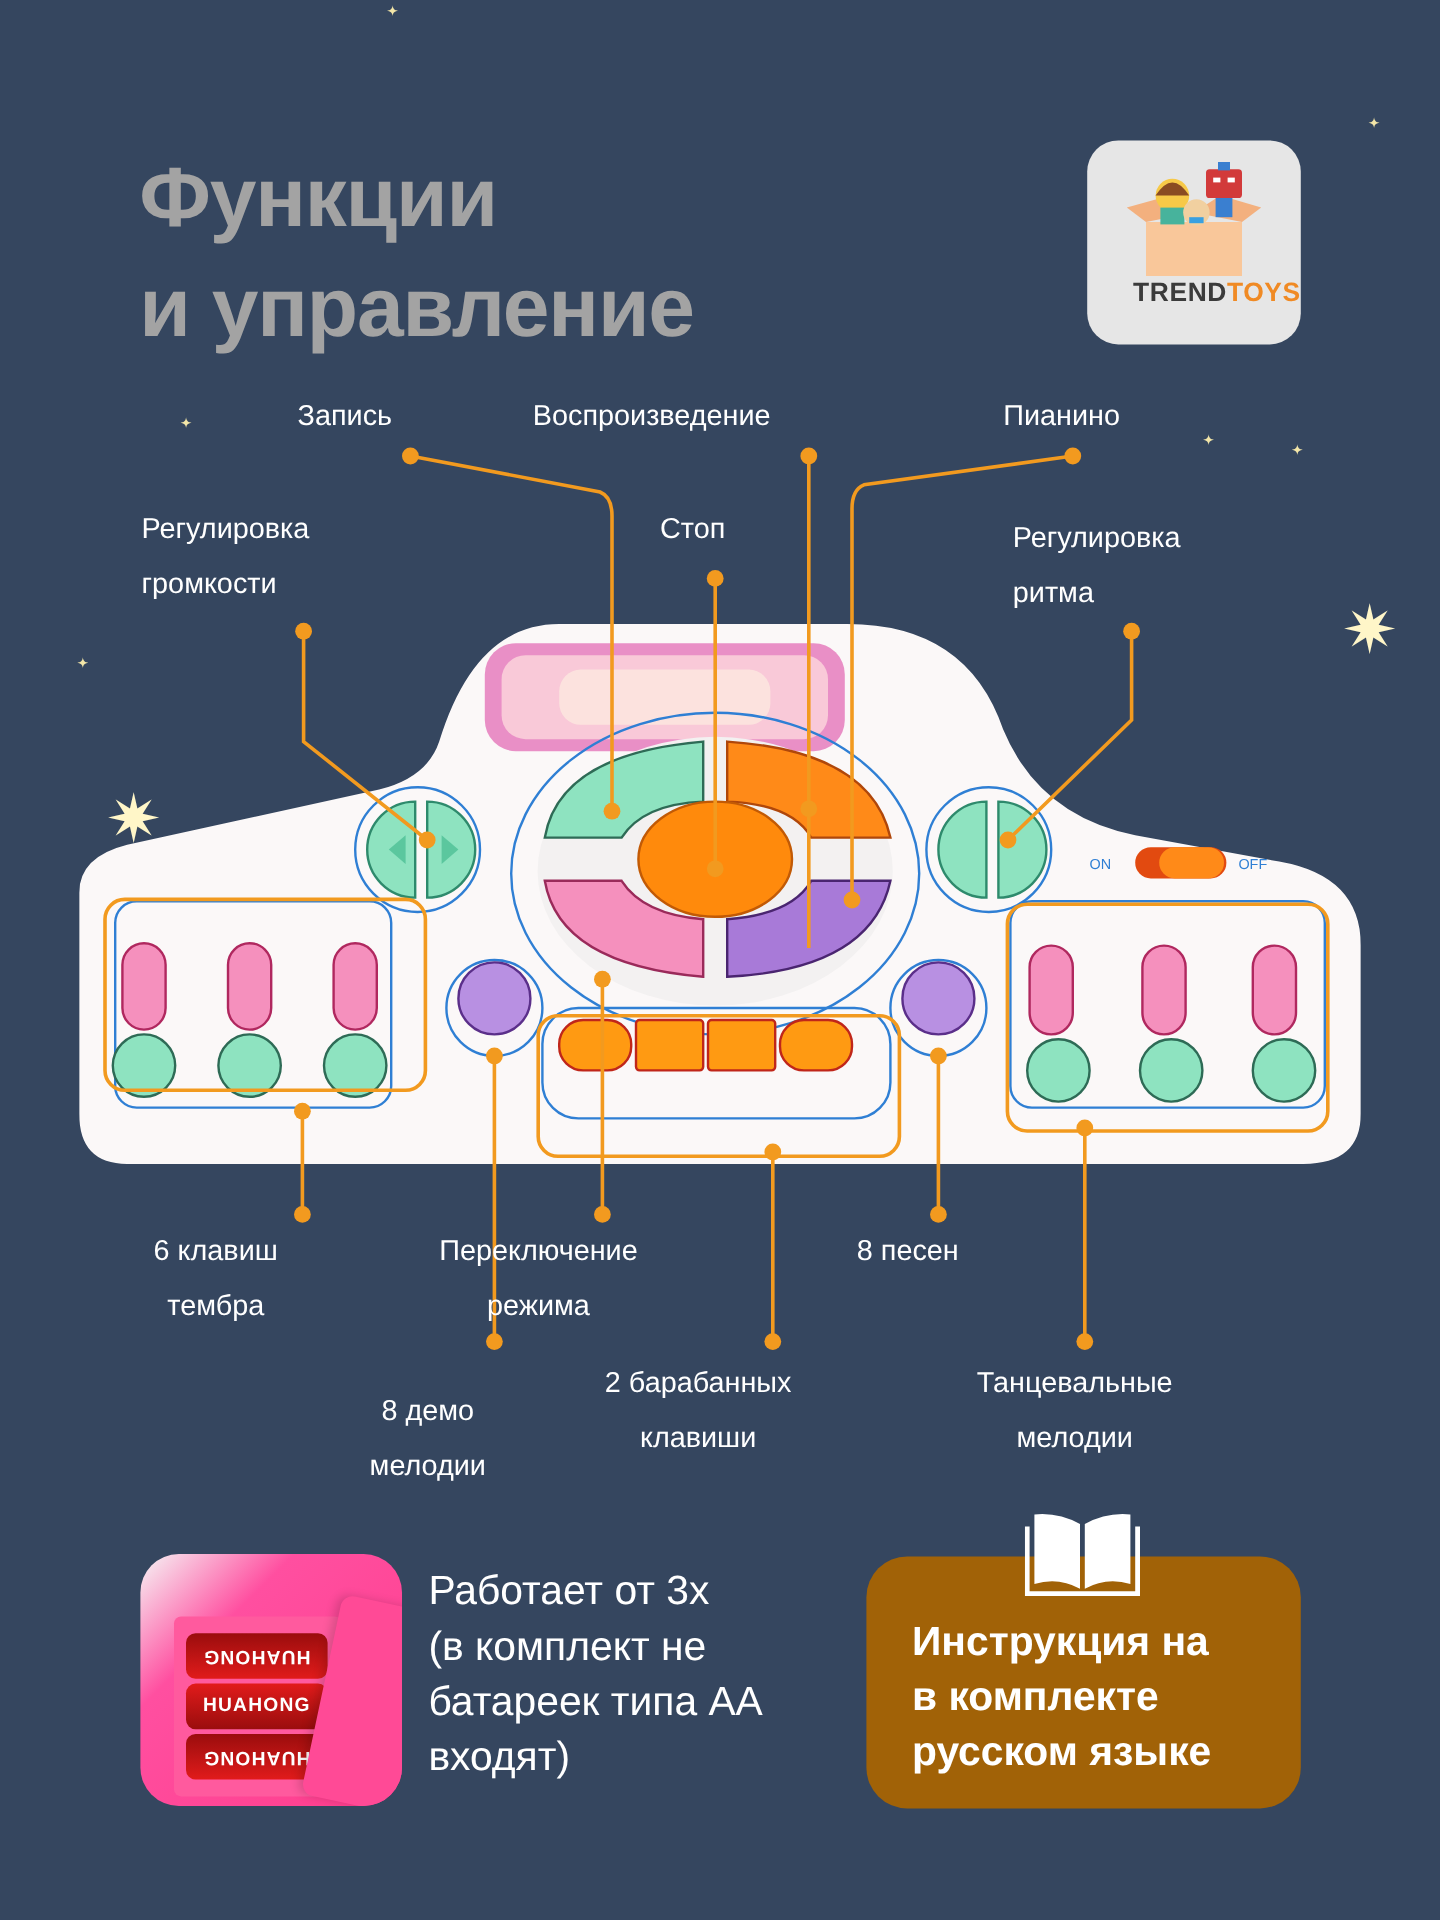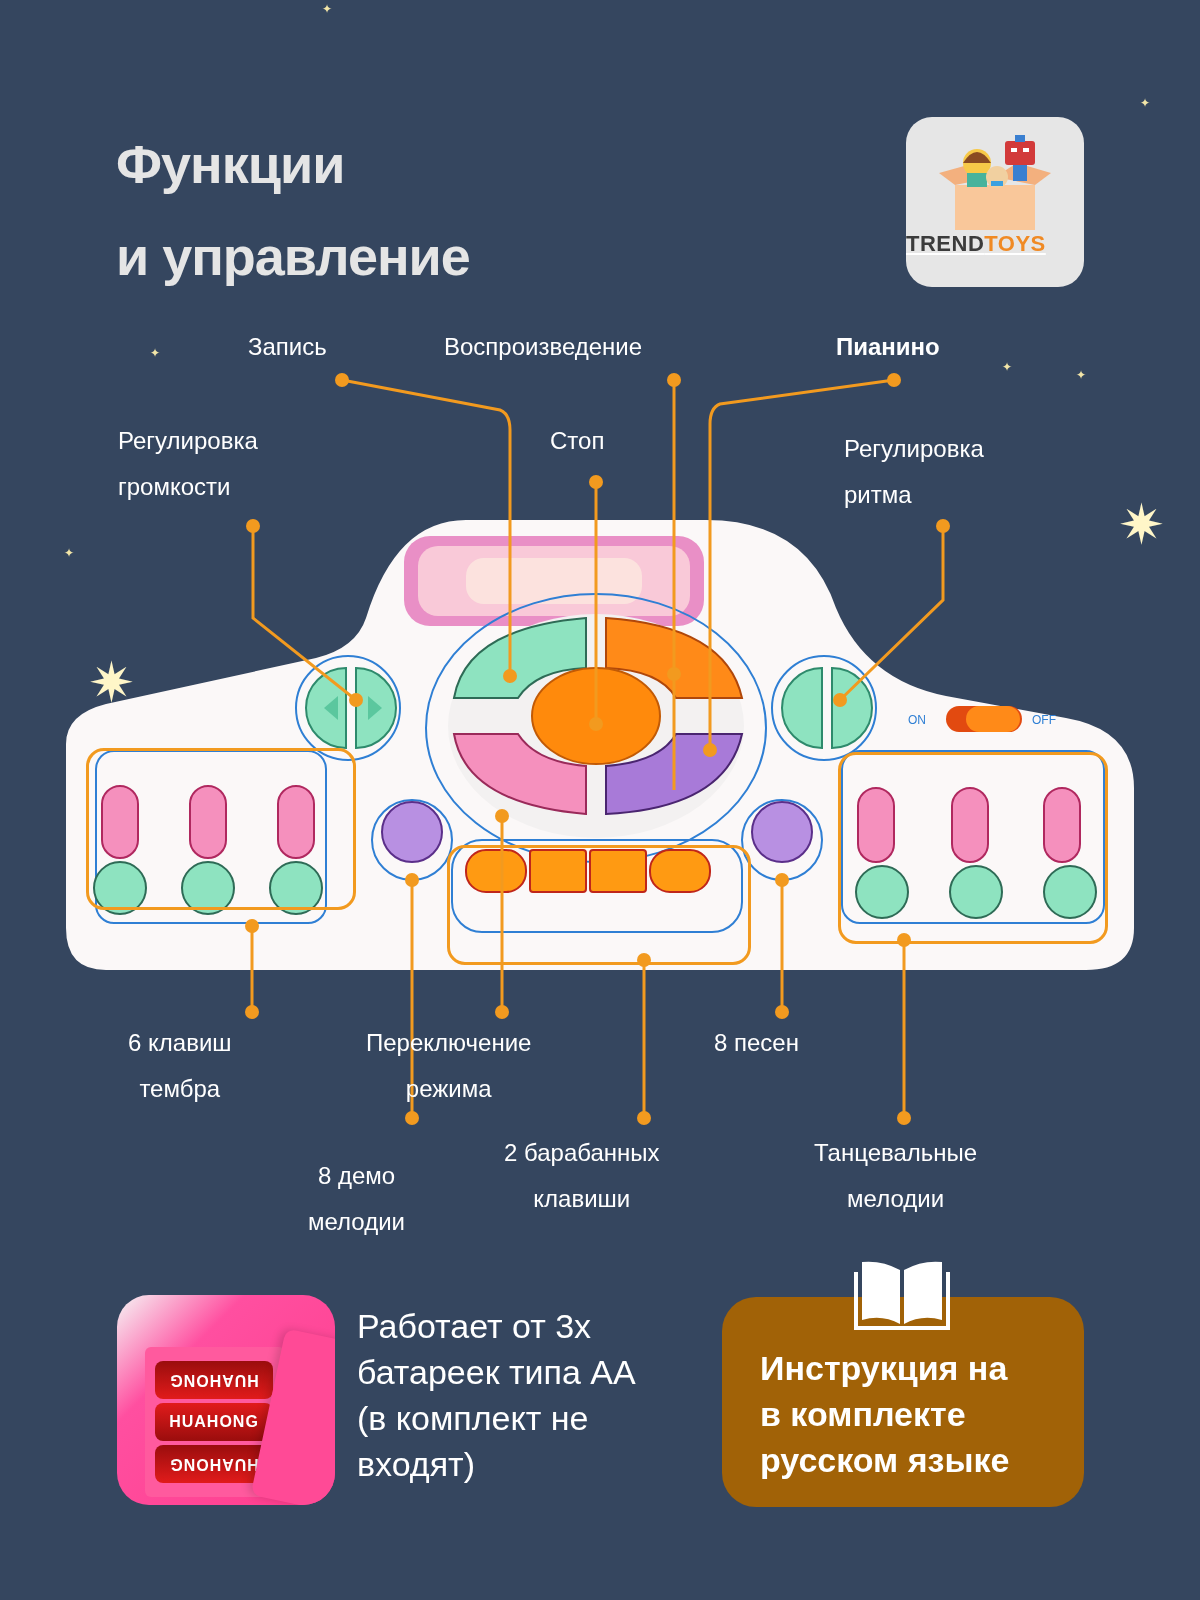--- a/index.html
+++ b/index.html
@@ -1,20 +1,20 @@
 <!DOCTYPE html>
 <html><head>
 <meta charset="utf-8">
 <style>
   html,body{margin:0;padding:0;}
   body{width:1200px;height:1600px;background:#35465f;position:relative;overflow:hidden;font-family:"Liberation Sans",sans-serif;color:#fff;}
   .abs{position:absolute;}
-  .title{left:116px;top:118px;font-size:54px;font-weight:bold;line-height:92px;letter-spacing:-1px;color:#e5e5e5;}
+  .title{left:116px;top:118px;font-size:70px;font-weight:bold;line-height:92px;letter-spacing:-1px;color:#a3a3a3;}
   .logo{left:906px;top:117px;width:178px;height:170px;background:#e6e6e6;border-radius:26px;}
-  .logo-text{position:absolute;left:0;right:0;bottom:30px;text-align:left;font-size:22px;font-weight:bold;letter-spacing:0.5px;text-decoration:underline;}
+  .logo-text{position:absolute;left:0;right:0;bottom:30px;text-align:right;font-size:22px;font-weight:bold;letter-spacing:0.5px;}
   .logo-text .t1{color:#3b3b3b;} .logo-text .t2{color:#f08a24;}
   .label{font-size:24px;line-height:46px;color:#fff;text-align:center;white-space:nowrap;}
   .label.left{text-align:left;}
   .star{position:absolute;color:#f3e6a8;font-size:12px;}
   
   .toy{left:66px;top:508px;width:1068px;height:462px;}
   .callout-box{position:absolute;border:3px solid #f29a1f;border-radius:18px;}
   .battery-img{left:117px;top:1295px;width:218px;height:210px;border-radius:32px;background:linear-gradient(135deg,#f6f6f6 0%,#ff4fa0 30%,#ff3d8c 100%);overflow:hidden;}
   .bat{position:absolute;left:38px;width:118px;height:38px;border-radius:8px;background:linear-gradient(#e11b1b,#9a0d0d);color:#fff;font-size:16px;font-weight:bold;display:flex;align-items:center;justify-content:center;letter-spacing:1px;}
   .battery-text{left:357px;top:1303px;font-size:34px;line-height:46px;color:#fff;}
@@ -160,21 +160,21 @@
       <circle cx="502" cy="1012" r="7"></circle>
       <circle cx="782" cy="1012" r="7"></circle>
     <circle cx="412" cy="1118" r="7"></circle>
       <circle cx="644" cy="1118" r="7"></circle>
       <circle cx="904" cy="1118" r="7"></circle>
   </g>
 </svg>
 
 <div class="abs label" style="left:248px;top:324px;">Запись</div>
 <div class="abs label" style="left:444px;top:324px;">Воспроизведение</div>
-<div class="abs label" style="left:836px;top:324px;font-weight:bold;">Пианино</div>
+<div class="abs label" style="left:836px;top:324px;">Пианино</div>
 <div class="abs label left" style="left:118px;top:418px;">
   <div>Регулировка</div>
   <div>громкости</div>
 </div>
 <div class="abs label" style="left:550px;top:418px;">Стоп</div>
 <div class="abs label left" style="left:844px;top:426px;">
   <div>Регулировка</div>
   <div>ритма</div>
 </div>
 
@@ -202,22 +202,22 @@
 
 <div class="abs battery-img">
   <div style="position:absolute;left:28px;top:52px;width:140px;height:150px;background:#ff5a9e;border-radius:6px;"></div>
   <div class="bat" style="top:66px;transform:rotate(180deg);">HUAHONG</div>
   <div class="bat" style="top:108px;">HUAHONG</div>
   <div class="bat" style="top:150px;transform:rotate(180deg);">HUAHONG</div>
   <div style="position:absolute;left:150px;top:44px;width:120px;height:170px;background:#ff4a96;transform:rotate(12deg);border-radius:10px;box-shadow:-4px 0 8px rgba(0,0,0,0.15);"></div>
 </div>
 <div class="abs battery-text">
   <div>Работает от 3х</div>
+  <div>(в комплект не</div>
   <div>батареек типа АА</div>
-  <div>(в комплект не</div>
   <div>входят)</div>
 </div>
 
 <div class="abs manual-card">
   <div class="manual-text">
     <div>Инструкция на</div>
     <div>в комплекте</div>
     <div>русском языке</div>
   </div>
 </div>

